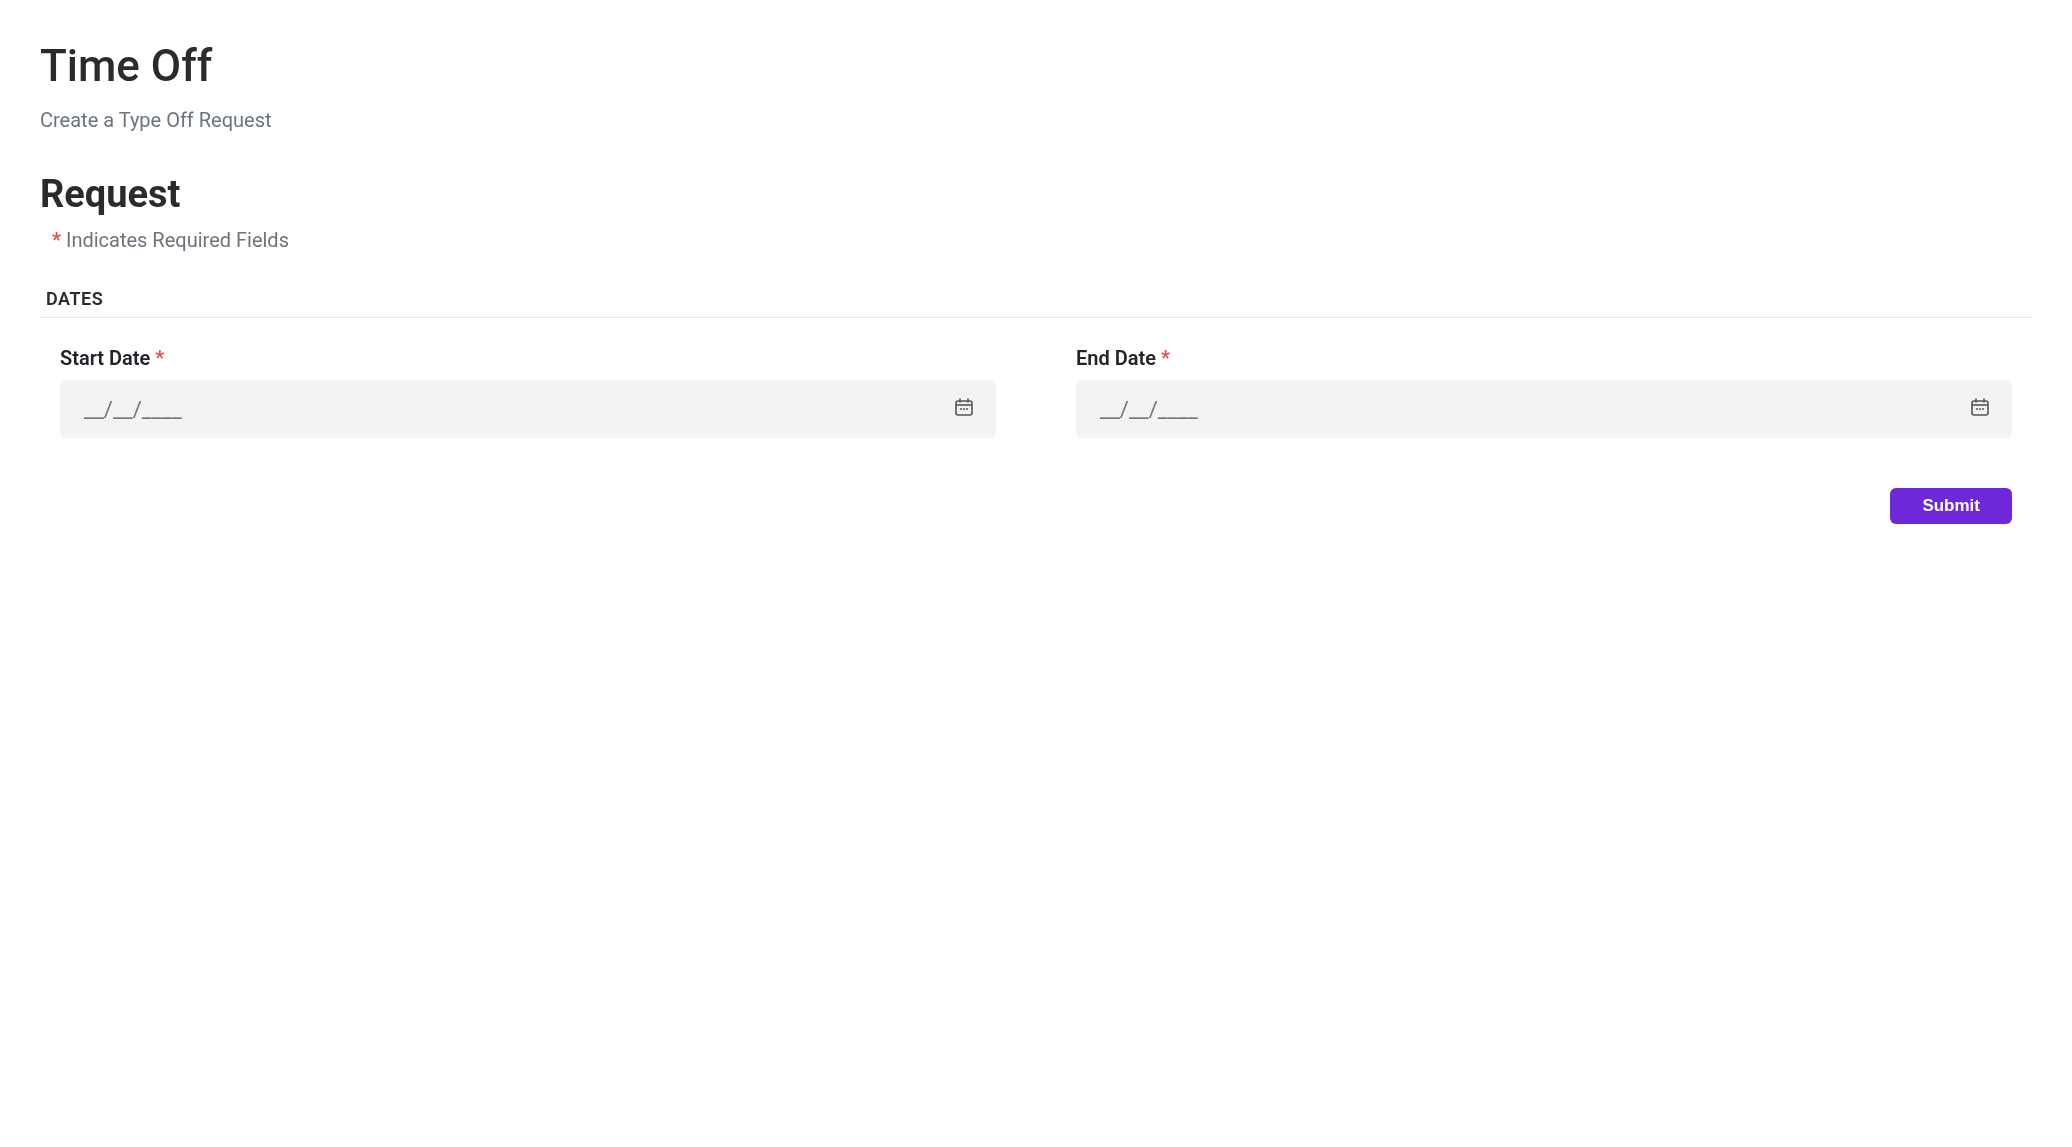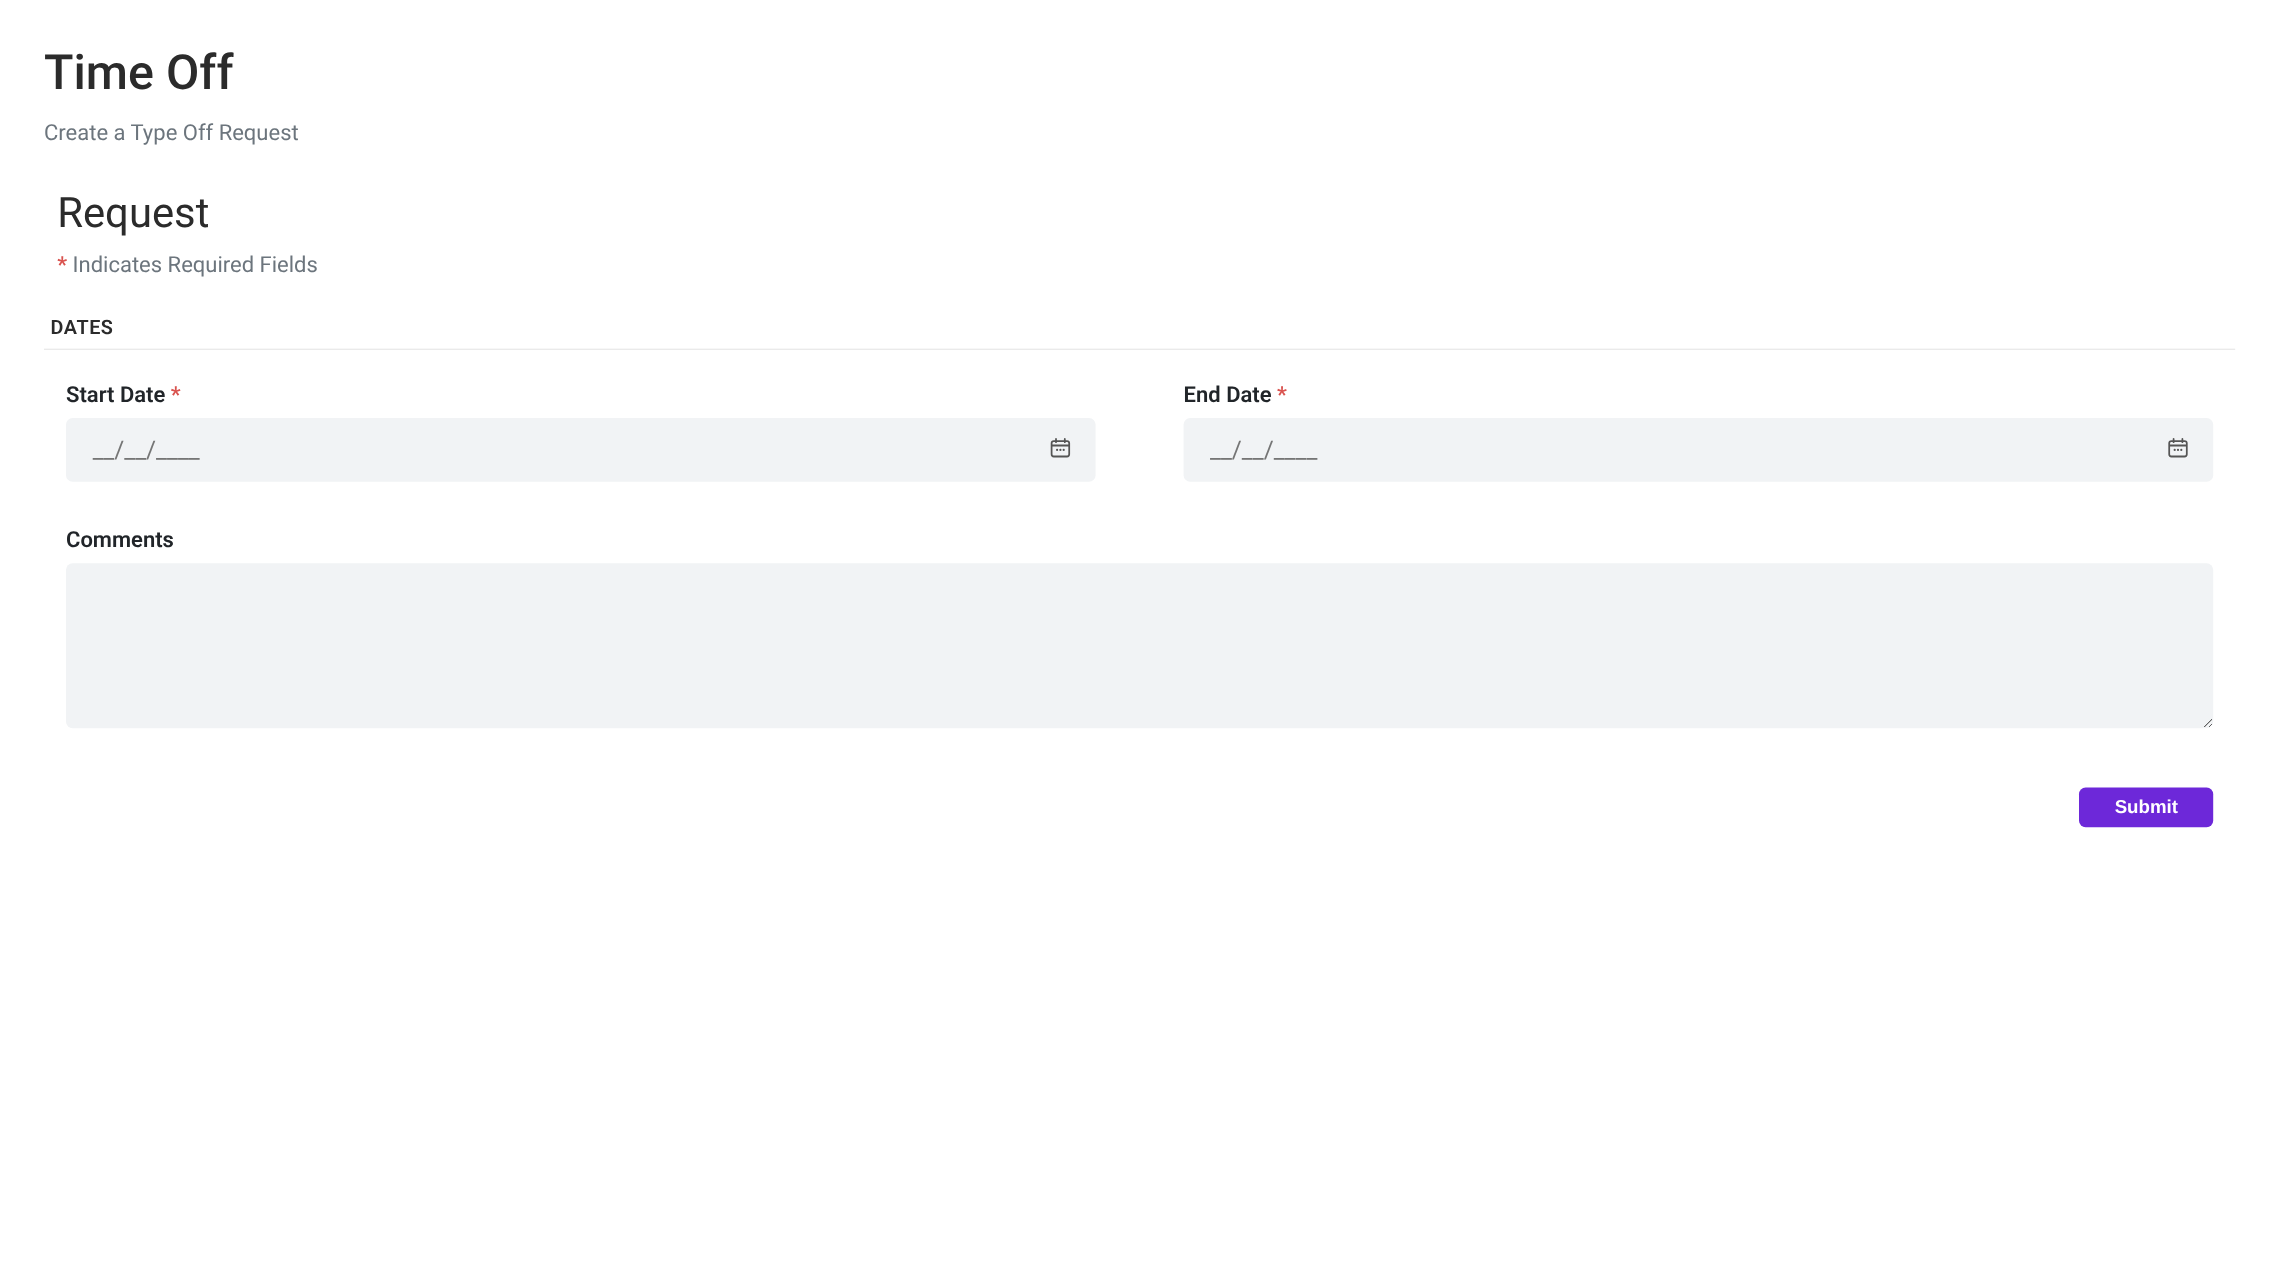--- a/index.html
+++ b/index.html
@@ -22,24 +22,23 @@
       color: #2b2b2b;
       margin-bottom: 16px;
     }
     .page-subtitle {
       font-size: 20px;
       color: #6c757d;
       margin-bottom: 40px;
     }
     .section-title {
       font-size: 38px;
-      font-weight: 400;
+      font-weight: 700;
       color: #2b2b2b;
       margin-bottom: 12px;
-      margin-left: 12px;
     }
     .required-note {
       font-size: 20px;
       color: #6c757d;
       margin-bottom: 36px;
       margin-left: 12px;
     }
     .asterisk {
       color: #d9534f;
       font-weight: 600;
@@ -209,22 +208,18 @@
               <line x1="14" y1="2" x2="14" y2="5" stroke="#555" stroke-width="1.6" stroke-linecap="round"></line>
               <circle cx="7" cy="12" r="1" fill="#555"></circle>
               <circle cx="10" cy="12" r="1" fill="#555"></circle>
               <circle cx="13" cy="12" r="1" fill="#555"></circle>
             </svg>
           </span>
         </div>
       </div>
     </div>
 
-    <div class="form-group">
-      <label class="field-label">Comments</label>
-      <textarea class="comments-textarea" style=""></textarea>
-    </div>
   </div>
 
   <div class="button-row">
     <button class="submit-button">Submit</button>
   </div>
 </div>
 
 </body></html>

